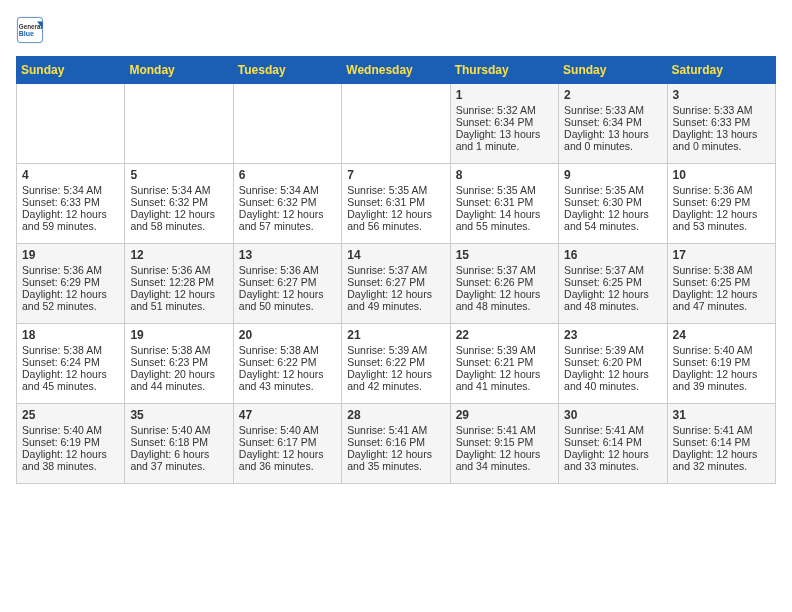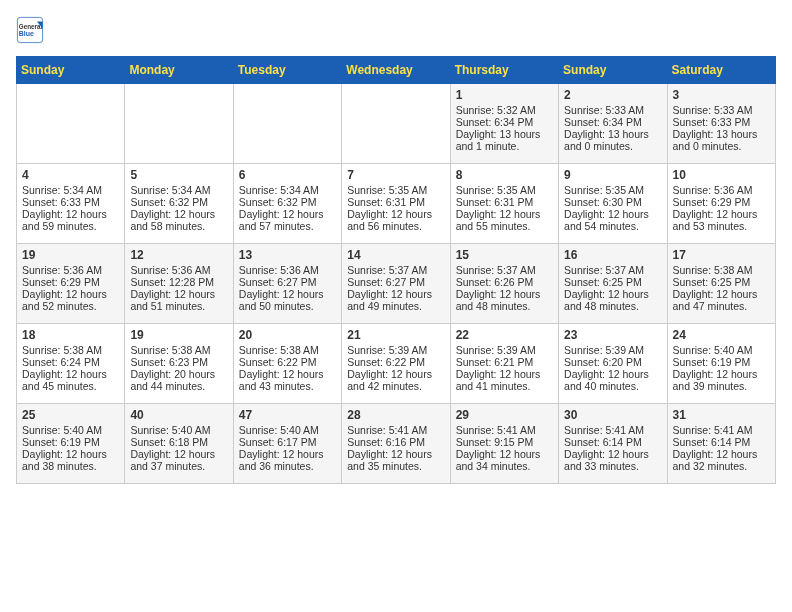--- a/index.html
+++ b/index.html
@@ -160,21 +160,21 @@
         <td>
           <span class="day-number">7</span>
           <div>Sunrise: 5:35 AM</div>
           <div>Sunset: 6:31 PM</div>
           <div>Daylight: 12 hours and 56 minutes.</div>
         </td>
         <td>
           <span class="day-number">8</span>
           <div>Sunrise: 5:35 AM</div>
           <div>Sunset: 6:31 PM</div>
-          <div>Daylight: 12 hours and 55 minutes.</div>
+          <div>Daylight: 14 hours and 55 minutes.</div>
         </td>
         <td>
           <span class="day-number">9</span>
           <div>Sunrise: 5:35 AM</div>
           <div>Sunset: 6:30 PM</div>
           <div>Daylight: 12 hours and 54 minutes.</div>
         </td>
         <td>
           <span class="day-number">10</span>
           <div>Sunrise: 5:36 AM</div>
@@ -271,24 +271,24 @@
         </td>
       </tr>
       <tr>
         <td>
           <span class="day-number">25</span>
           <div>Sunrise: 5:40 AM</div>
           <div>Sunset: 6:19 PM</div>
           <div>Daylight: 12 hours and 38 minutes.</div>
         </td>
         <td>
-          <span class="day-number">40</span>
+          <span class="day-number">35</span>
           <div>Sunrise: 5:40 AM</div>
           <div>Sunset: 6:18 PM</div>
-          <div>Daylight: 12 hours and 37 minutes.</div>
+          <div>Daylight: 6 hours and 37 minutes.</div>
         </td>
         <td>
           <span class="day-number">47</span>
           <div>Sunrise: 5:40 AM</div>
           <div>Sunset: 6:17 PM</div>
           <div>Daylight: 12 hours and 36 minutes.</div>
         </td>
         <td>
           <span class="day-number">28</span>
           <div>Sunrise: 5:41 AM</div>

